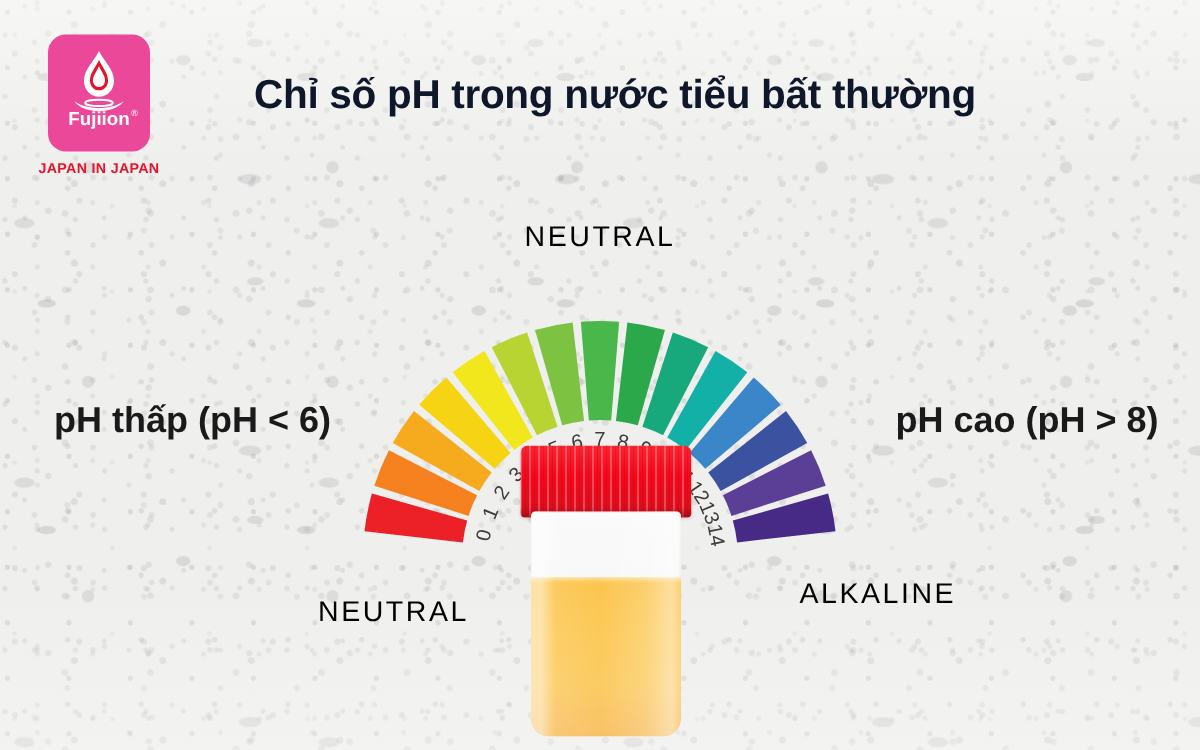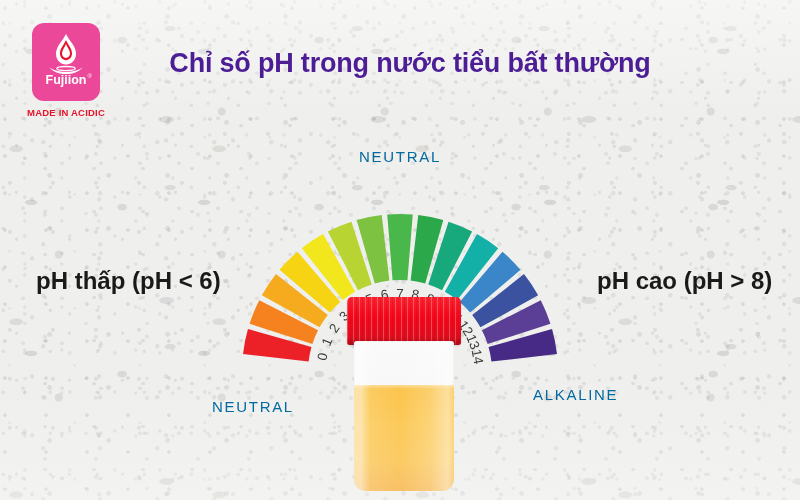--- a/index.html
+++ b/index.html
@@ -60,34 +60,34 @@
   }
   #logo-mark svg{position:absolute;left:0;top:0;}
   #logo-made{
     margin-top:6px;font-size:9.5px;font-weight:bold;color:#e8132a;
     letter-spacing:.2px;white-space:nowrap;
   }
 
   
   #title{
     position:absolute;left:120px;top:46px;width:580px;text-align:center;
-    color:#4c1d95;font-weight:bold;font-size:27px;line-height:1.30;
+    color:#0f172a;font-weight:bold;font-size:27px;line-height:1.30;
     letter-spacing:-.2px;
   }
 
   
   .side-label{
     position:absolute;color:#1a1a1a;font-weight:bold;font-size:24px;white-space:nowrap;
   }
   #label-low{left:36px;top:267px;}
   #label-high{left:597px;top:267px;}
 
   
   .arc-cap{
-    position:absolute;color:#0369a1;font-size:15px;letter-spacing:1.7px;white-space:nowrap;
+    position:absolute;color:#000000;font-size:19px;letter-spacing:1.7px;white-space:nowrap;
   }
   #cap-neutral{left:0;right:0;top:148px;text-align:center;}
   #cap-acidic {left:212px;top:398px;}
   #cap-alkaline{left:533px;top:386px;}
 
   
   #gauge{position:absolute;left:0;top:0;width:800px;height:500px;}
   #gauge svg{position:absolute;left:0;top:0;overflow:visible;}
   .seg{stroke:none;}
   .tick-num{
@@ -154,21 +154,21 @@
         <path d="M34 11 C30 19 24 23 24 31 c0 6 4.6 10.5 10 10.5 S44 37 44 31 c0-8-6-12-10-20 z" fill="#ffffff"></path>
         <path d="M34 17 C31.5 22.5 28 25.5 28 30.6 c0 3.8 2.7 6.6 6 6.6 s6-2.8 6-6.6 C40 25.5 36.5 22.5 34 17 z" fill="#e8132a"></path>
         <path d="M34 21 C32.4 25 30 27.2 30 30.6 c0 2.5 1.8 4.4 4 4.4 s4-1.9 4-4.4 C38 27.2 35.6 25 34 21 z" fill="#ffffff"></path>
         <path d="M17.5 44.5 c5 3.4 11.5 4.6 16.5 4.6 s11.5-1.2 16.5-4.6 c-3.6 4.6-10 6.6-16.5 6.6 s-12.9-2-16.5-6.6 z" fill="#ffffff"></path>
         <ellipse cx="34" cy="45.6" rx="9.2" ry="2.1" fill="none" stroke="#ffffff" stroke-width="1.3"></ellipse>
       </g>
       <text x="34" y="60.5" text-anchor="middle" font-family="Liberation Sans, sans-serif" font-size="12.5" font-weight="bold" fill="#ffffff">Fujiion</text>
       <text x="55.5" y="54.5" font-family="Liberation Sans, sans-serif" font-size="6" fill="#ffffff">®</text>
     </svg>
   </div>
-  <div id="logo-made">MADE IN ACIDIC</div>
+  <div id="logo-made">JAPAN IN JAPAN</div>
 </div>
 
 <div id="title">
   <div>Chỉ số pH trong nước tiểu bất thường</div>
 </div>
 
 <div class="side-label" id="label-low">pH thấp (pH &lt; 6)</div>
 <div class="side-label" id="label-high">pH cao (pH &gt; 8)</div>
 
 <div class="arc-cap" id="cap-neutral">NEUTRAL</div>

